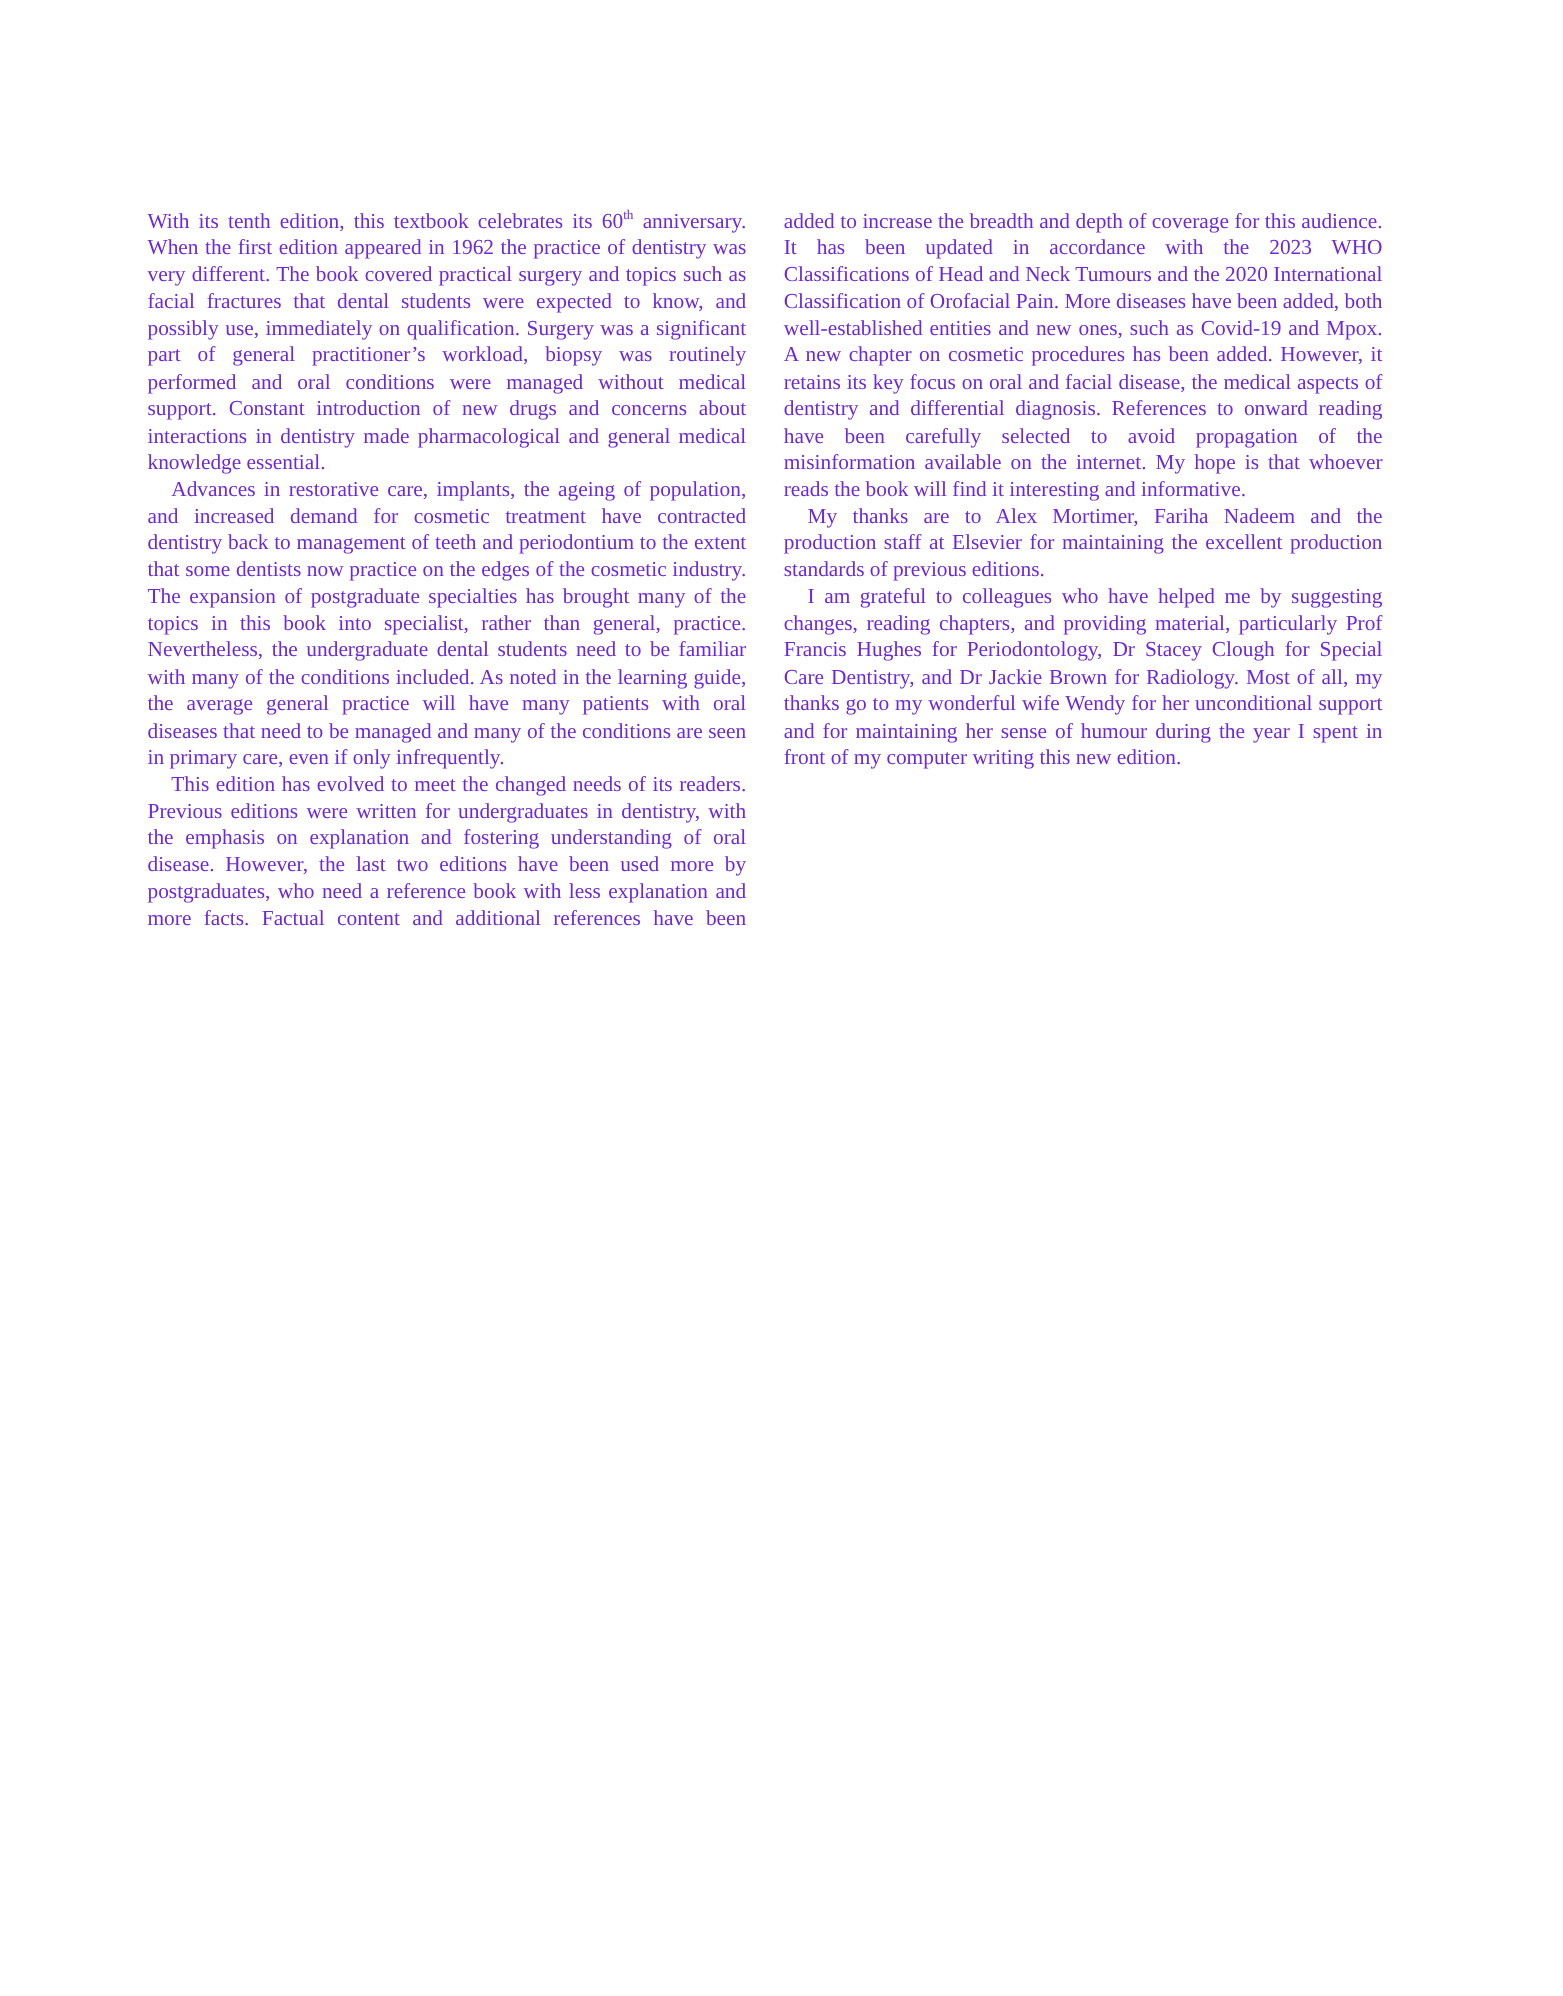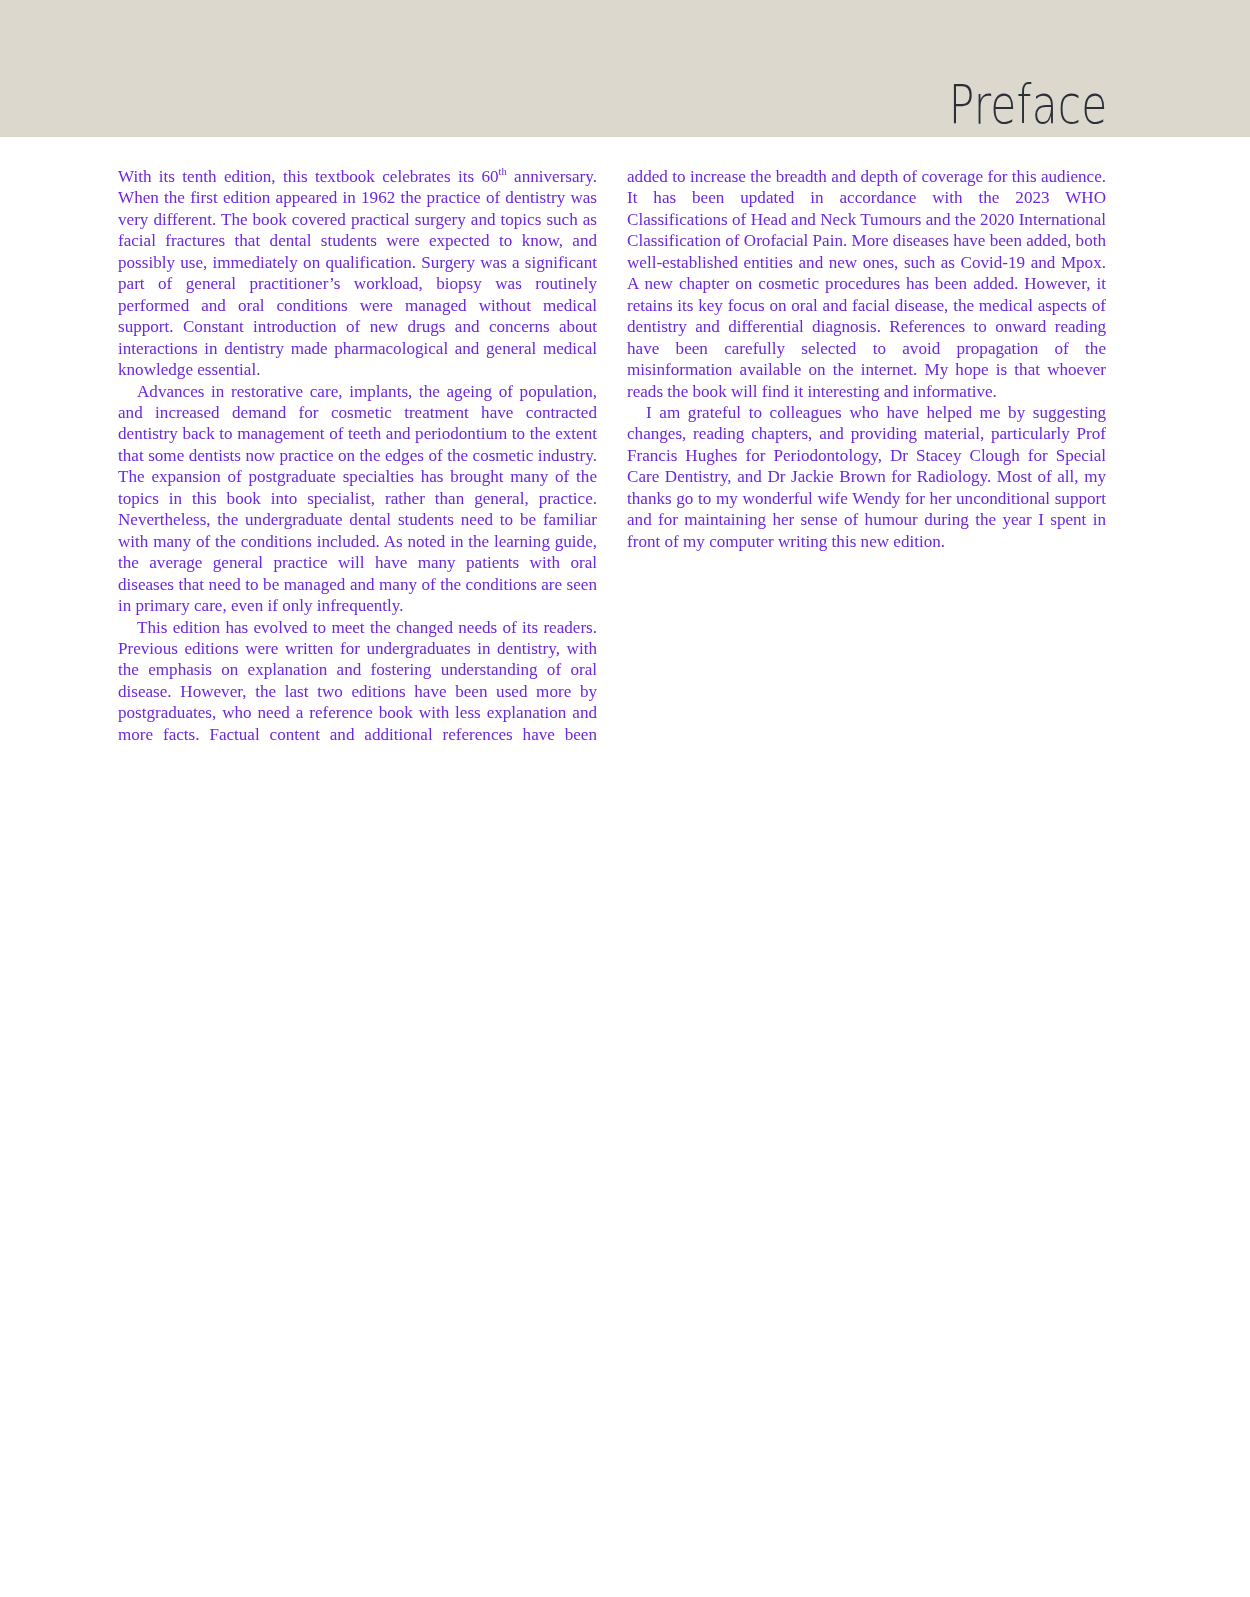--- a/index.html
+++ b/index.html
@@ -71,30 +71,28 @@
     font-size: 0.62em;
     vertical-align: super;
     line-height: 0;
   }
 </style>
 </head>
 <body>
 
 <div class="page">
 
-  <div class="header-band">
-    <div class="header-title">Preface</div>
-  </div>
 
   <div class="body-area">
 
     <p class="first"><span>With its tenth edition, this textbook celebrates its 60</span><sup>th</sup><span> anniversary. When the first edition appeared in 1962 the practice of dentistry was very different. The book covered practical surgery and topics such as facial fractures that dental students were expected to know, and possibly use, immediately on qualification. Surgery was a significant part of general practitioner’s workload, biopsy was routinely performed and oral conditions were managed without medical support. Constant introduction of new drugs and concerns about interactions in dentistry made pharmacological and general medical knowledge essential.</span></p>
 
     <p>Advances in restorative care, implants, the ageing of population, and increased demand for cosmetic treatment have contracted dentistry back to management of teeth and periodontium to the extent that some dentists now practice on the edges of the cosmetic industry. The expansion of postgraduate specialties has brought many of the topics in this book into specialist, rather than general, practice. Nevertheless, the undergraduate dental students need to be familiar with many of the conditions included. As noted in the learning guide, the average general practice will have many patients with oral diseases that need to be managed and many of the conditions are seen in primary care, even if only infrequently.</p>
 
     <p>This edition has evolved to meet the changed needs of its readers. Previous editions were written for undergraduates in dentistry, with the emphasis on explanation and fostering understanding of oral disease. However, the last two editions have been used more by postgraduates, who need a reference book with less explanation and more facts. Factual content and additional references have been added to increase the breadth and depth of coverage for this audience. It has been updated in accordance with the 2023 WHO Classifications of Head and Neck Tumours and the 2020 International Classification of Orofacial Pain. More diseases have been added, both well-established entities and new ones, such as Covid-19 and Mpox. A new chapter on cosmetic procedures has been added. However, it retains its key focus on oral and facial disease, the medical aspects of dentistry and differential diagnosis. References to onward reading have been carefully selected to avoid propagation of the misinformation available on the internet. My hope is that whoever reads the book will find it interesting and informative.</p>
 
+    <p>My thanks are to Alex Mortimer, Fariha Nadeem and the production staff at Elsevier for maintaining the excellent production standards of previous editions.</p>
 
     <p>I am grateful to colleagues who have helped me by suggesting changes, reading chapters, and providing material, particularly Prof Francis Hughes for Periodontology, Dr Stacey Clough for Special Care Dentistry, and Dr Jackie Brown for Radiology. Most of all, my thanks go to my wonderful wife Wendy for her unconditional support and for maintaining her sense of humour during the year I spent in front of my computer writing this new edition.</p>
 
   </div>
 
 </div>
 
 </body></html>

